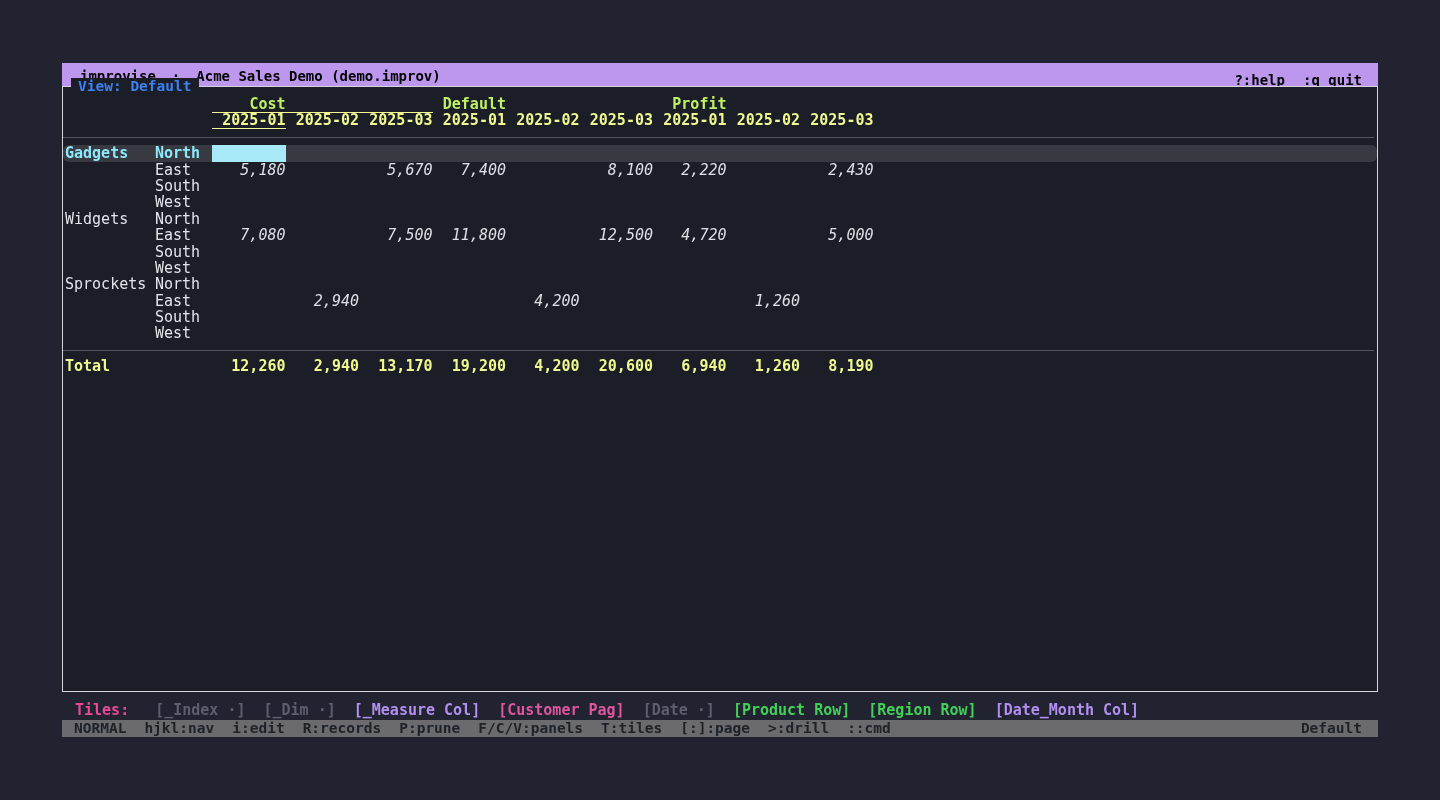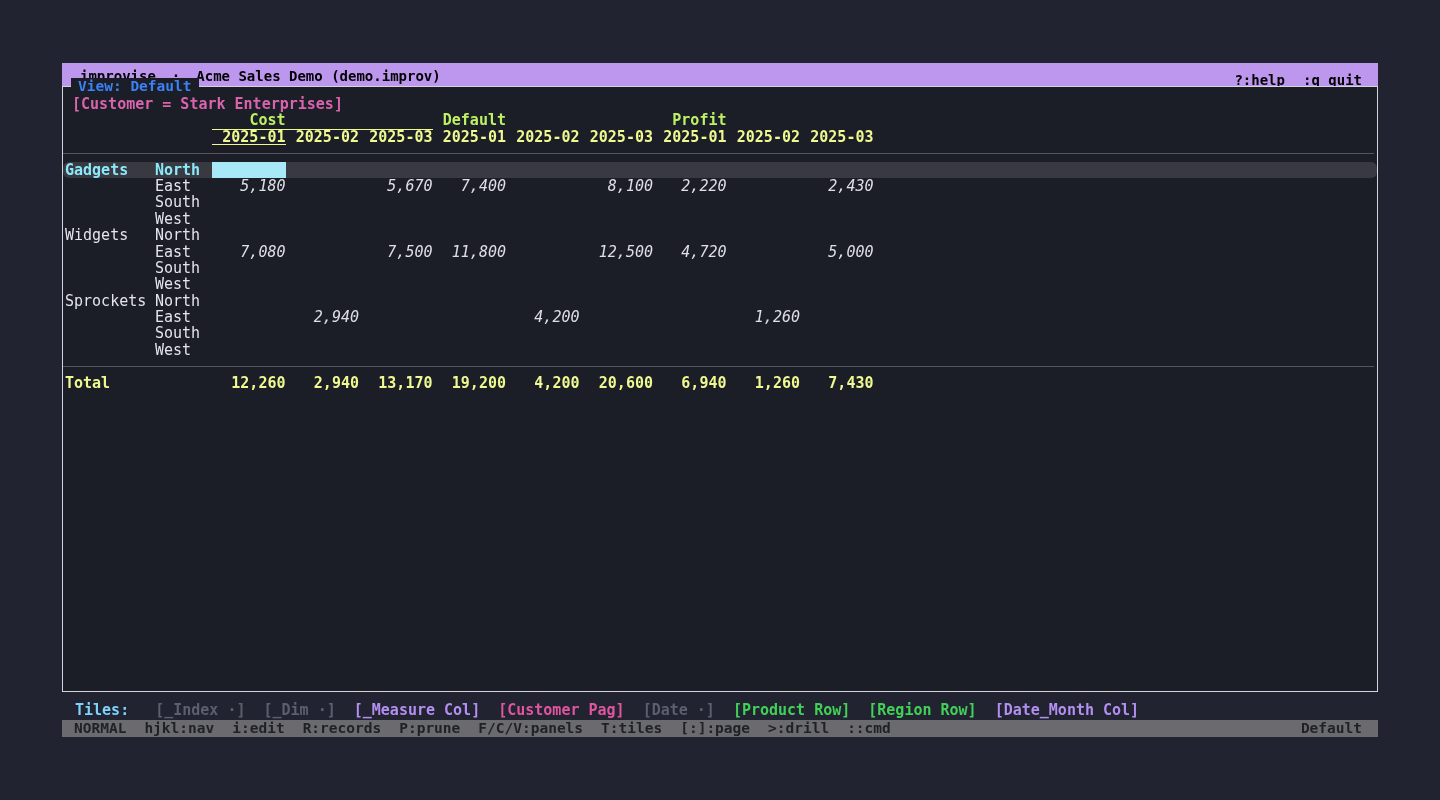--- a/index.html
+++ b/index.html
@@ -62,21 +62,21 @@
   .total-row{font-weight:bold;}
   .total-row .tlabel{width:149px;padding-left:2px;color:#eff98f;}
   .total-row .num{color:#eff98f;font-style:normal;}
 
   
   .tilesrow{
     position:absolute;top:640px;left:0;width:1316px;height:17px;
     display:flex;align-items:center;
     font-size:15px;line-height:17px;font-weight:bold;white-space:pre;
   }
-  .tileslabel{color:#7dd3fc;padding-left:13px;}
+  .tileslabel{color:#ec4899;padding-left:13px;}
   .tile{margin-left:18px;}
   .tile.dim{color:#5b5f6e;}
   .tile.purple{color:#b48ff2;}
   .tile.pink{color:#e0559f;}
   .tile.green{color:#41d157;}
   .tile:first-of-type{margin-left:26px;}
 
   
   .statusbar{
     position:absolute;top:658px;left:0;width:1316px;height:16.5px;
@@ -102,23 +102,20 @@
       <span class="spacer"></span>
       <span class="hint">?:help</span>
       <span class="hint">:q quit</span>
     </div>
 
     <div class="viewbox">
       <span class="viewlabel">View: Default</span>
 
       <div class="content">
 
-        <div class="row">
-          <span class="filter-line">[Customer = Stark Enterprises]</span>
-        </div>
 
         <div class="row">
           <span class="indent"></span>
           <span class="grp sel"><span class="grp-label">Cost</span></span>
           <span class="grp"><span class="grp-label">Default</span></span>
           <span class="grp"><span class="grp-label">Profit</span></span>
         </div>
 
         <div class="row mrow">
           <span class="indent"></span>
@@ -311,21 +308,21 @@
         <div class="row total-row">
           <span class="c tlabel">Total</span>
           <span class="c num">12,260</span>
           <span class="c num">2,940</span>
           <span class="c num">13,170</span>
           <span class="c num">19,200</span>
           <span class="c num">4,200</span>
           <span class="c num">20,600</span>
           <span class="c num">6,940</span>
           <span class="c num">1,260</span>
-          <span class="c num">7,430</span>
+          <span class="c num">8,190</span>
         </div>
 
       </div>
     </div>
 
     <div class="tilesrow">
       <span class="tileslabel">Tiles:</span>
       <span style="display:flex;">
         
       

